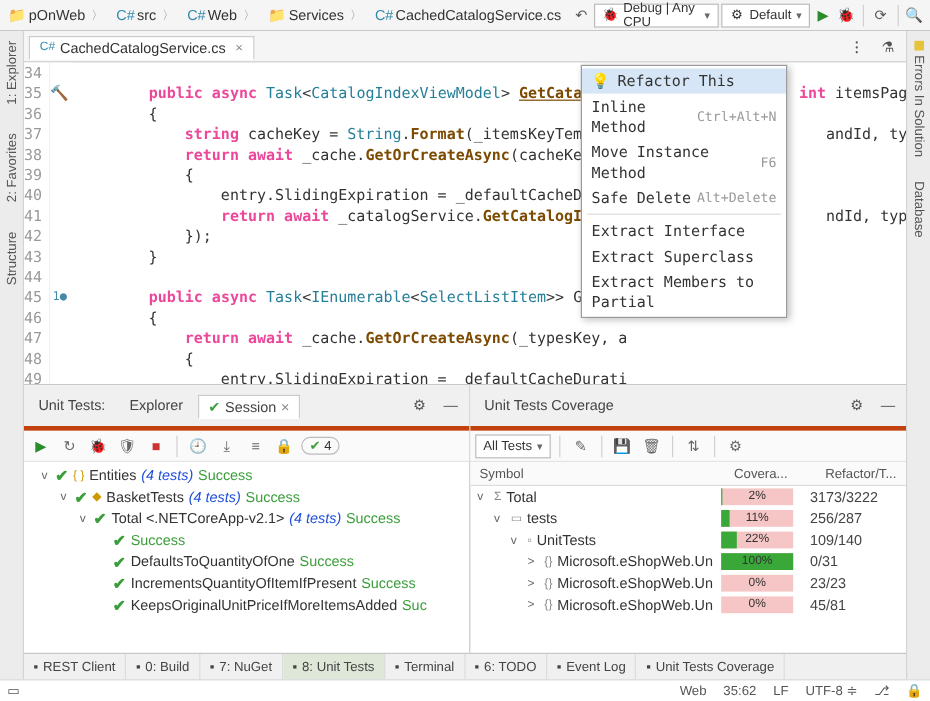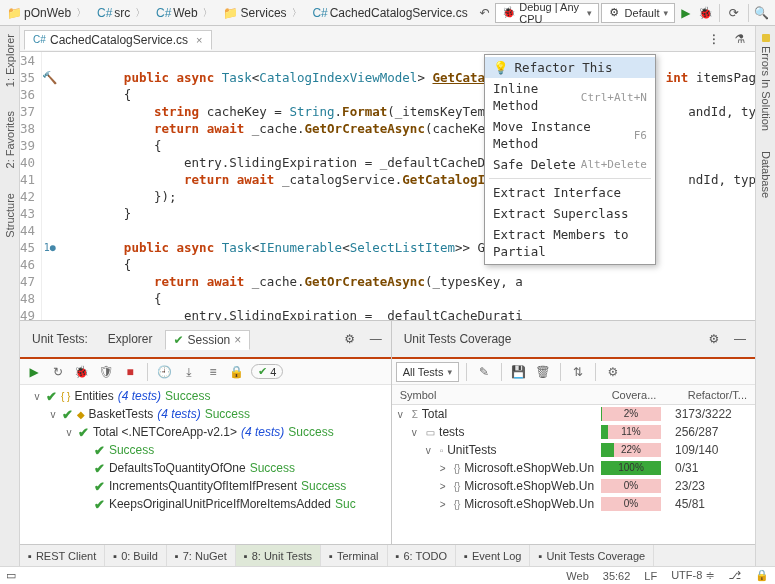--- a/index.html
+++ b/index.html
@@ -28,36 +28,36 @@
   .edtab .x { color:#888; font-size:11px; margin-left:4px;}
   .edtabs .right { margin-left:auto; display:flex; gap:4px; padding-right:4px;}
   
   .code { flex:1; display:flex; font-family:Consolas,Menlo,monospace; font-size:12.5px; line-height:17px; min-height:0; position:relative; overflow:hidden;}
   .gutter { width:34px; text-align:right; padding-right:6px; color:#9a9a9a; background:#fff; border-right:1px solid #eee;}
   .gutter div{height:17px;}
   .marks { width:28px; background:#fff;}
   .marks div{height:17px; display:flex; align-items:center; justify-content:center;}
   .codelines { flex:1; padding-left:6px; white-space:pre; color:#333; position:relative;}
   .codelines div{height:17px;}
-  .kw{color:#c2410c;font-weight:bold;}
+  .kw{color:#ec4899;font-weight:bold;}
   .ty{color:#267f99;}
   .mth{color:#7c4a00;font-weight:bold;}
   .hl{ text-decoration:underline; }
   
   .ctx { position:absolute; left:464px; top:2px; width:172px; background:#fff; border:1px solid #9b9b9b; box-shadow:2px 2px 6px rgba(0,0,0,.25); z-index:10; padding:2px 0;}
   .ctx .sel{ background:#d6e6f6; display:flex; align-items:center; padding:2px 8px; gap:6px;}
   .ctx .it{ display:flex; align-items:center; justify-content:space-between; padding:2px 8px;}
   .ctx .it .sc{ color:#9a9a9a; font-size:11px;}
   .ctx hr{ border:none; border-top:1px solid #ddd; margin:3px 4px;}
   
   .bottom { height:224px; display:flex; border-top:1px solid #c8c8c8;}
   .panel { display:flex; flex-direction:column; min-width:0;}
   .panel.left { flex:1.02; border-right:1px solid #c8c8c8;}
   .panel.right{ flex:1;}
-  .ptabs { height:38px; background:#f0f0f0; border-bottom:2px solid #c2410c; display:flex; align-items:center; padding:0 4px; gap:4px;}
+  .ptabs { height:38px; background:#f0f0f0; border-bottom:4px solid #c2410c; display:flex; align-items:center; padding:0 4px; gap:4px;}
   .ptab { padding:2px 8px; font-size:12px; color:#444;}
   .ptab.active{ background:#fff; border:1px solid #ccc; border-bottom:1px solid #fff; position:relative; top:1px;}
   .ptab .chk{color:#3a9e3a; margin-right:4px;}
   .pbar { height:26px; display:flex; align-items:center; gap:4px; padding:0 4px; border-bottom:1px solid #e4e4e4; background:#fafafa;}
   .pbar .ib{ width:20px; height:20px; display:flex; align-items:center; justify-content:center; color:#666;}
   .pbar .ib.green{color:#2a8c2a;}
   .badge{ border:1px solid #bbb; border-radius:8px; padding:0 6px; font-size:11px; display:flex; align-items:center; gap:3px;}
   .tree { flex:1; overflow:auto; padding:2px 4px; font-size:12px;}
   .trow{ display:flex; align-items:center; gap:4px; height:18px;}
   .trow .tg{ width:10px; text-align:center; color:#666; font-size:10px;}

